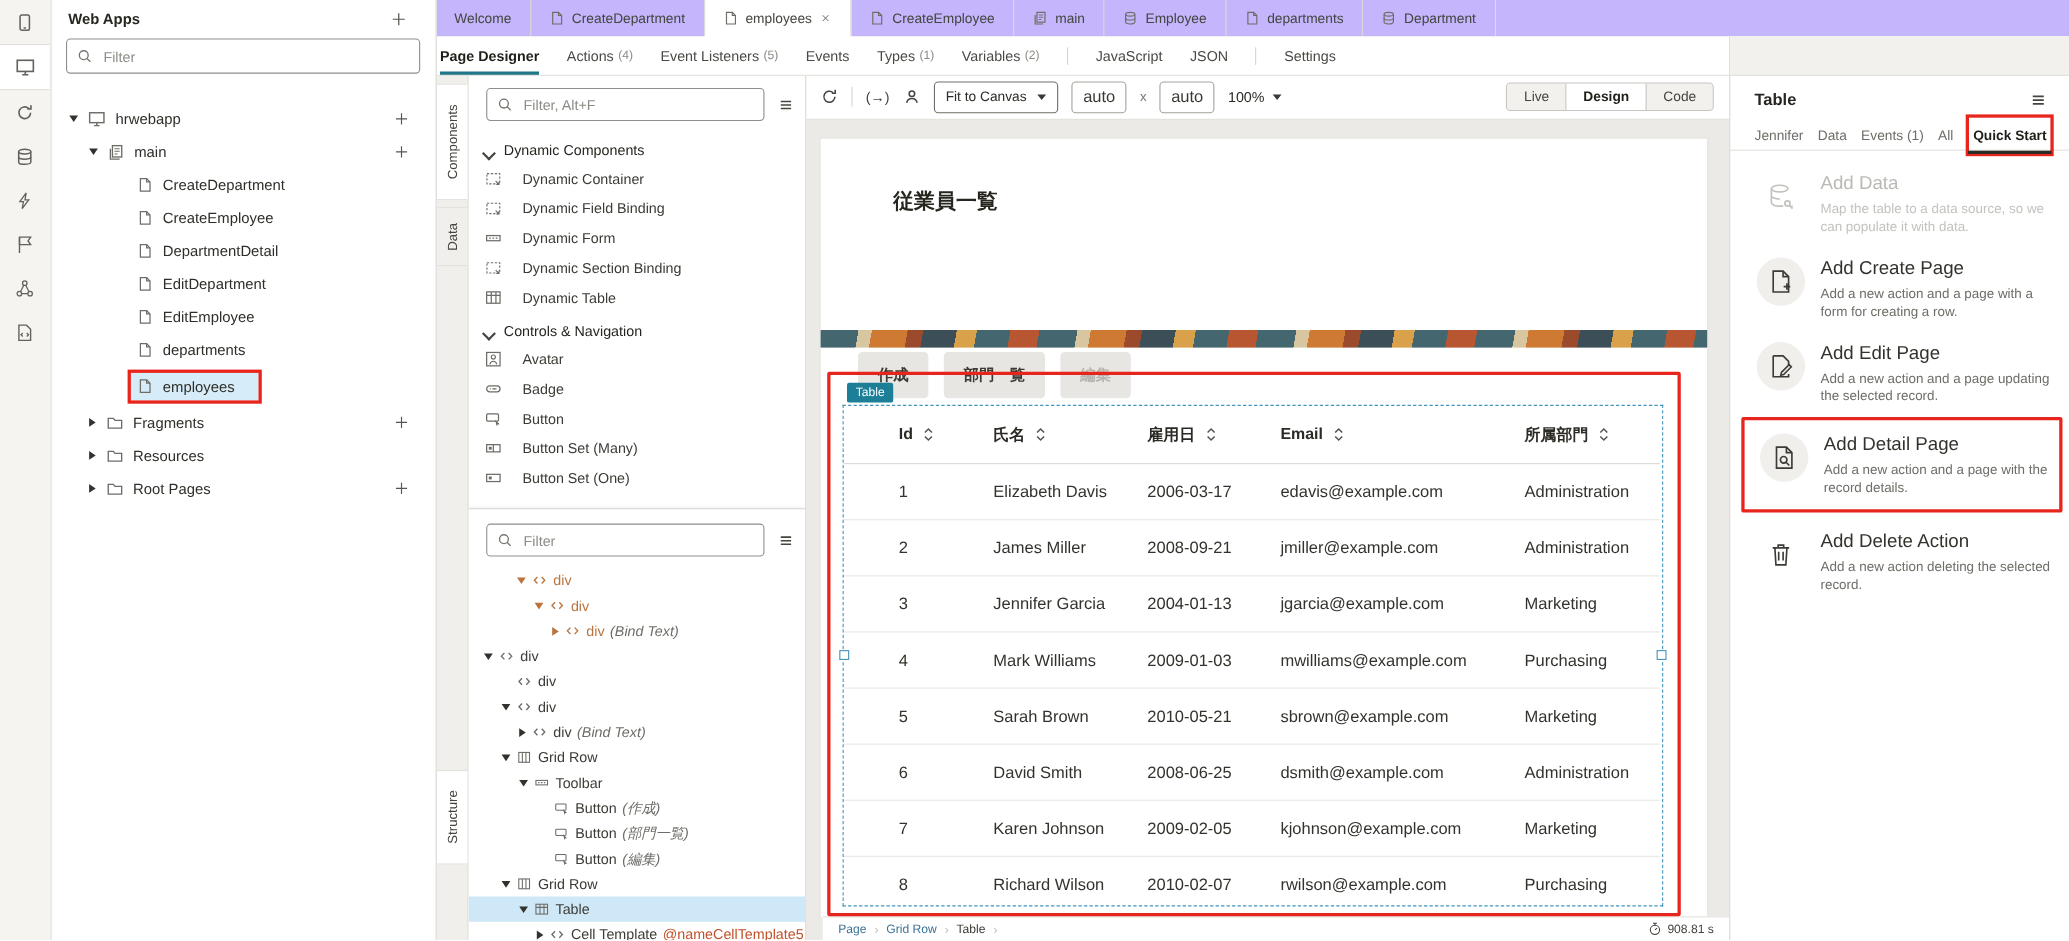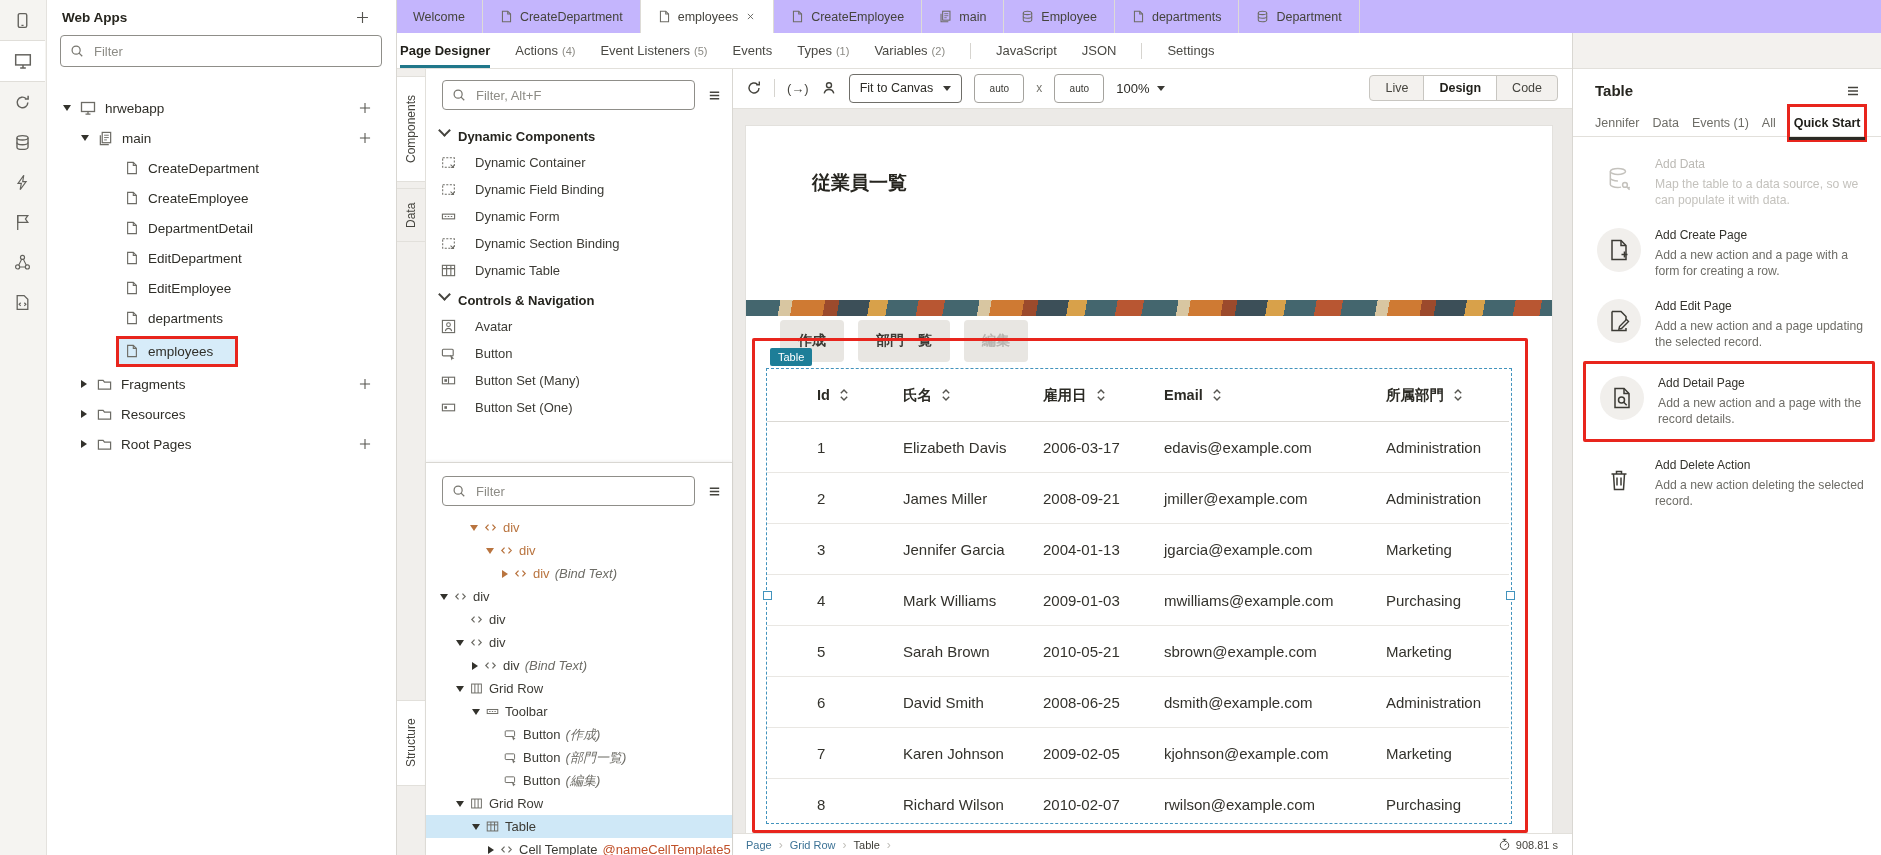--- a/index.html
+++ b/index.html
@@ -35,40 +35,40 @@
   .stab.active::after{content:"";position:absolute;left:0;right:0;bottom:0;height:3px;background:#20778a}
   .vsep{width:1px;height:16px;background:#d6d4cf}
   
   .palette{position:absolute;left:396px;top:68px;width:336px;bottom:0;background:#fff;border-right:1px solid #d9d7d2;z-index:2}
   .vtabs{position:absolute;left:0;top:0;width:29px;height:100%;background:#f1efec;border-right:1px solid #e2e0db}
   .vtab{position:absolute;left:0;width:28px;display:flex;align-items:center;justify-content:center;writing-mode:vertical-rl;transform:rotate(180deg);font-size:12px;color:#45443e;background:#fff;border:1px solid #e2e0db;border-left:none;border-radius:0 0 0 0}
   .vtab.gray{background:#f1efec}
   .pcontent{position:absolute;left:30px;top:0;right:0;bottom:0}
   .pc-filter{display:flex;align-items:center;gap:8px;margin:8px 10px 6px 12px}
   .pc-filter .filterbox{flex:1;margin:4px;height:28px}
-  .sechead{display:flex;align-items:flex-start;gap:9px;font-size:13px;font-weight:bold;color:#26251f;padding:9px 16px 5px 14px}
+  .sechead{display:flex;align-items:flex-end;gap:9px;font-size:13px;font-weight:normal;color:#26251f;padding:9px 16px 5px 14px}
   .chev-d{width:7px;height:7px;border:solid #45443e;border-width:0 0 2px 2px;transform:rotate(-45deg);margin-top:-3px}
   .pitem{display:flex;align-items:center;gap:10px;height:27px;padding-left:15px;font-size:13px;color:#3c3b35}
   .struct{position:absolute;left:0;right:0;top:394px;bottom:0;border-top:1px solid #d9d7d2;box-shadow:0 -1px 3px rgba(0,0,0,.06);background:#fff;overflow:hidden}
   .srow{height:23px;display:flex;align-items:center;font-size:13px;color:#3c3b35;white-space:nowrap}
   .srow .note{font-style:italic;color:#6e6d67;margin-left:5px}
   .srow .ref{color:#c0512a;margin-left:5px}
   .srow.orange, .srow.orange .ticon{color:#b9743f}
   .srow.orange .caret-d{border-top-color:#b9743f}
   .srow.orange .caret-r{border-left-color:#b9743f}
   .srow.selected{background:#cfe8f7}
   .srow .caret-d,.srow .caret-r{margin-right:6px}
   .srow .ticon{margin-right:6px}
   
   .canvas{position:absolute;left:732px;top:68px;width:840px;bottom:0;background:#eceae7;z-index:1}
   .ctoolbar{position:absolute;left:0;right:0;top:0;height:40px;background:#fff;border-bottom:1px solid #e2e0db;display:flex;align-items:center;padding:0 14px;gap:12px}
   .tsep{width:1px;height:18px;background:#d6d4cf}
   .fitsel{display:flex;align-items:center;gap:10px;height:27px;border:1px solid #6f6e69;border-radius:4px;padding:0 10px;font-size:12.5px;color:#2c2b26}
   .dtri{width:0;height:0;border-left:4px solid transparent;border-right:4px solid transparent;border-top:5px solid #3a3934}
-  .autoinp{width:48px;height:27px;border:1px solid #a5a39e;border-radius:4px;display:flex;align-items:center;justify-content:center;font-size:10px;color:#3a3934;background:#fff}
+  .autoinp{width:48px;height:27px;border:1px solid #a5a39e;border-radius:4px;display:flex;align-items:center;justify-content:center;font-size:15px;color:#3a3934;background:#fff}
   .xmul{color:#77766f;font-size:12px}
   .zoomsel{display:flex;align-items:center;gap:7px;font-size:13px;color:#2c2b26}
   .modes{margin-left:auto;display:flex;border:1px solid #c8c6c1;border-radius:4px;overflow:hidden;background:#f3f1ee}
   .mode{padding:5px 15px;font-size:12.5px;color:#45443e;border-left:1px solid #c8c6c1}
   .mode:first-child{border-left:none}
   .mode.active{background:#fff;font-weight:bold;color:#201f1a}
   .cbody{position:absolute;left:0;right:0;top:40px;bottom:21px;overflow:hidden}
   .page{position:absolute;left:14px;right:20px;top:18px;bottom:0;background:#fff;box-shadow:0 0 0 1px #e3e1dd}
   .appheader{height:49px;background:#f2f0ed;display:flex;align-items:center;padding:0 16px;gap:12px}
   .apptitle{font-size:15px;color:#2b2a24}
@@ -82,39 +82,39 @@
   .redbox-table{position:absolute;left:6px;top:212px;width:770px;height:489px;border:3px solid #e8251d;border-radius:2px;pointer-events:none;z-index:6}
   .seltag{position:absolute;left:24px;top:222px;background:#1d7e98;color:#fff;font-size:11px;padding:3px 8px;border-radius:2px;z-index:7}
   .selbox{position:absolute;left:20px;top:242px;width:744px;height:454px;border:1px dashed #4293bd;z-index:5}
   .handle{position:absolute;width:7px;height:7px;background:#fff;border:1.5px solid #4293bd;top:222px}
   .dtable{position:absolute;left:21px;top:243px;width:742px}
   .drow{display:flex;align-items:center;padding-left:50px;border-bottom:1px solid #e9e7e3;height:50px;font-size:15px;color:#33322c}
   .drow.head{height:52px;border-bottom:1px solid #dbd9d4;font-weight:bold;color:#2b2a24;font-size:14.5px}
   .dc0{width:86px}.dc1{width:140px}.dc2{width:121px}.dc3{width:222px}.dc4{flex:1}
   .hcell{display:flex;align-items:center;gap:9px}
   .sorti{color:#55544f}
-  .cfooter{position:absolute;left:0;right:0;bottom:0;height:21px;background:#fff;border-top:1px solid #e2e0db;display:flex;align-items:center;padding:0 14px;font-size:11px}
+  .cfooter{position:absolute;left:16px;right:0;bottom:0;height:21px;background:#fff;border-top:1px solid #e2e0db;display:flex;align-items:center;padding:0 14px;font-size:11px}
   .crumb{color:#3c7295}
   .crumb.current{color:#3c3b35}
   .csep{color:#c2c0bb;margin:0 7px;font-size:12px}
   .timer{margin-left:auto;display:flex;align-items:center;gap:5px;color:#45443e}
   
   .props{position:absolute;left:1572px;top:33px;right:0;bottom:0;background:#fff;border-left:1px solid #d9d7d2;z-index:4}
   .props-gap{height:35px;background:#f3f1ee;border-bottom:1px solid #e2e0db}
   .pr-head{display:flex;align-items:center;justify-content:space-between;padding:13px 20px 4px 22px}
   .pr-title{font-size:15px;color:#26251f;font-weight:bold}
   .pr-tabs{display:flex;align-items:center;gap:13px;padding:6px 0 0 22px;font-size:12.5px;color:#6e6d67;border-bottom:1px solid #e2e0db;height:34px;box-sizing:border-box}
   .prtab{position:relative;height:34px;display:flex;align-items:center;white-space:nowrap}
   .prtab.active{color:#201f1a;font-weight:bold}
   .prtab.active::after{content:"";position:absolute;left:0;right:0;bottom:0;height:3px;background:#2b2a24}
   .prtab.redboxed{outline:3px solid #e8251d;outline-offset:-1px;padding:0 5px}
   .qs{padding:20px 16px 0 24px;display:flex;gap:14px}
   .qs .circ{flex:none;width:44px;height:44px;border-radius:50%;background:#f1efec;display:flex;align-items:center;justify-content:center;color:#3c3b35}
   .qs .noc{flex:none;width:44px;height:44px;display:flex;align-items:center;justify-content:center;color:#3c3b35}
-  .qs-title{font-size:12px;color:#33322c;margin-bottom:5px}
+  .qs-title{font-size:17px;color:#33322c;margin-bottom:5px}
   .qs-desc{font-size:12.2px;line-height:1.32;color:#6e6d67;max-width:214px}
   .qs.disabled .qs-title{color:#bbb9b4}
   .qs.disabled .qs-desc{color:#c4c2bd}
   .qs.disabled .noc{color:#c4c2bd}
   .qs.redboxed{border:3px solid #e8251d;border-radius:2px;margin:10px 6px 6px 10px;padding:12px 10px 12px 14px}
 </style>
 </head>
 <body>
 
 <svg width="0" height="0" style="position:absolute">
@@ -641,20 +641,28 @@
           <span class="chev-d"></span>
           <span>Controls &amp; Navigation</span>
         </div>
       <div class="pitem">
           <span class="ticon">
             <svg width="15" height="15">
               <use href="#i-avatarc"></use>
             </svg>
           </span>
           <span>Avatar</span>
+        </div>
+      <div class="pitem">
+          <span class="ticon">
+            <svg width="15" height="15">
+              <use href="#i-badge"></use>
+            </svg>
+          </span>
+          <span>Badge</span>
         </div>
       <div class="pitem">
           <span class="ticon">
             <svg width="15" height="15">
               <use href="#i-button"></use>
             </svg>
           </span>
           <span>Button</span>
         </div>
       <div class="pitem">

